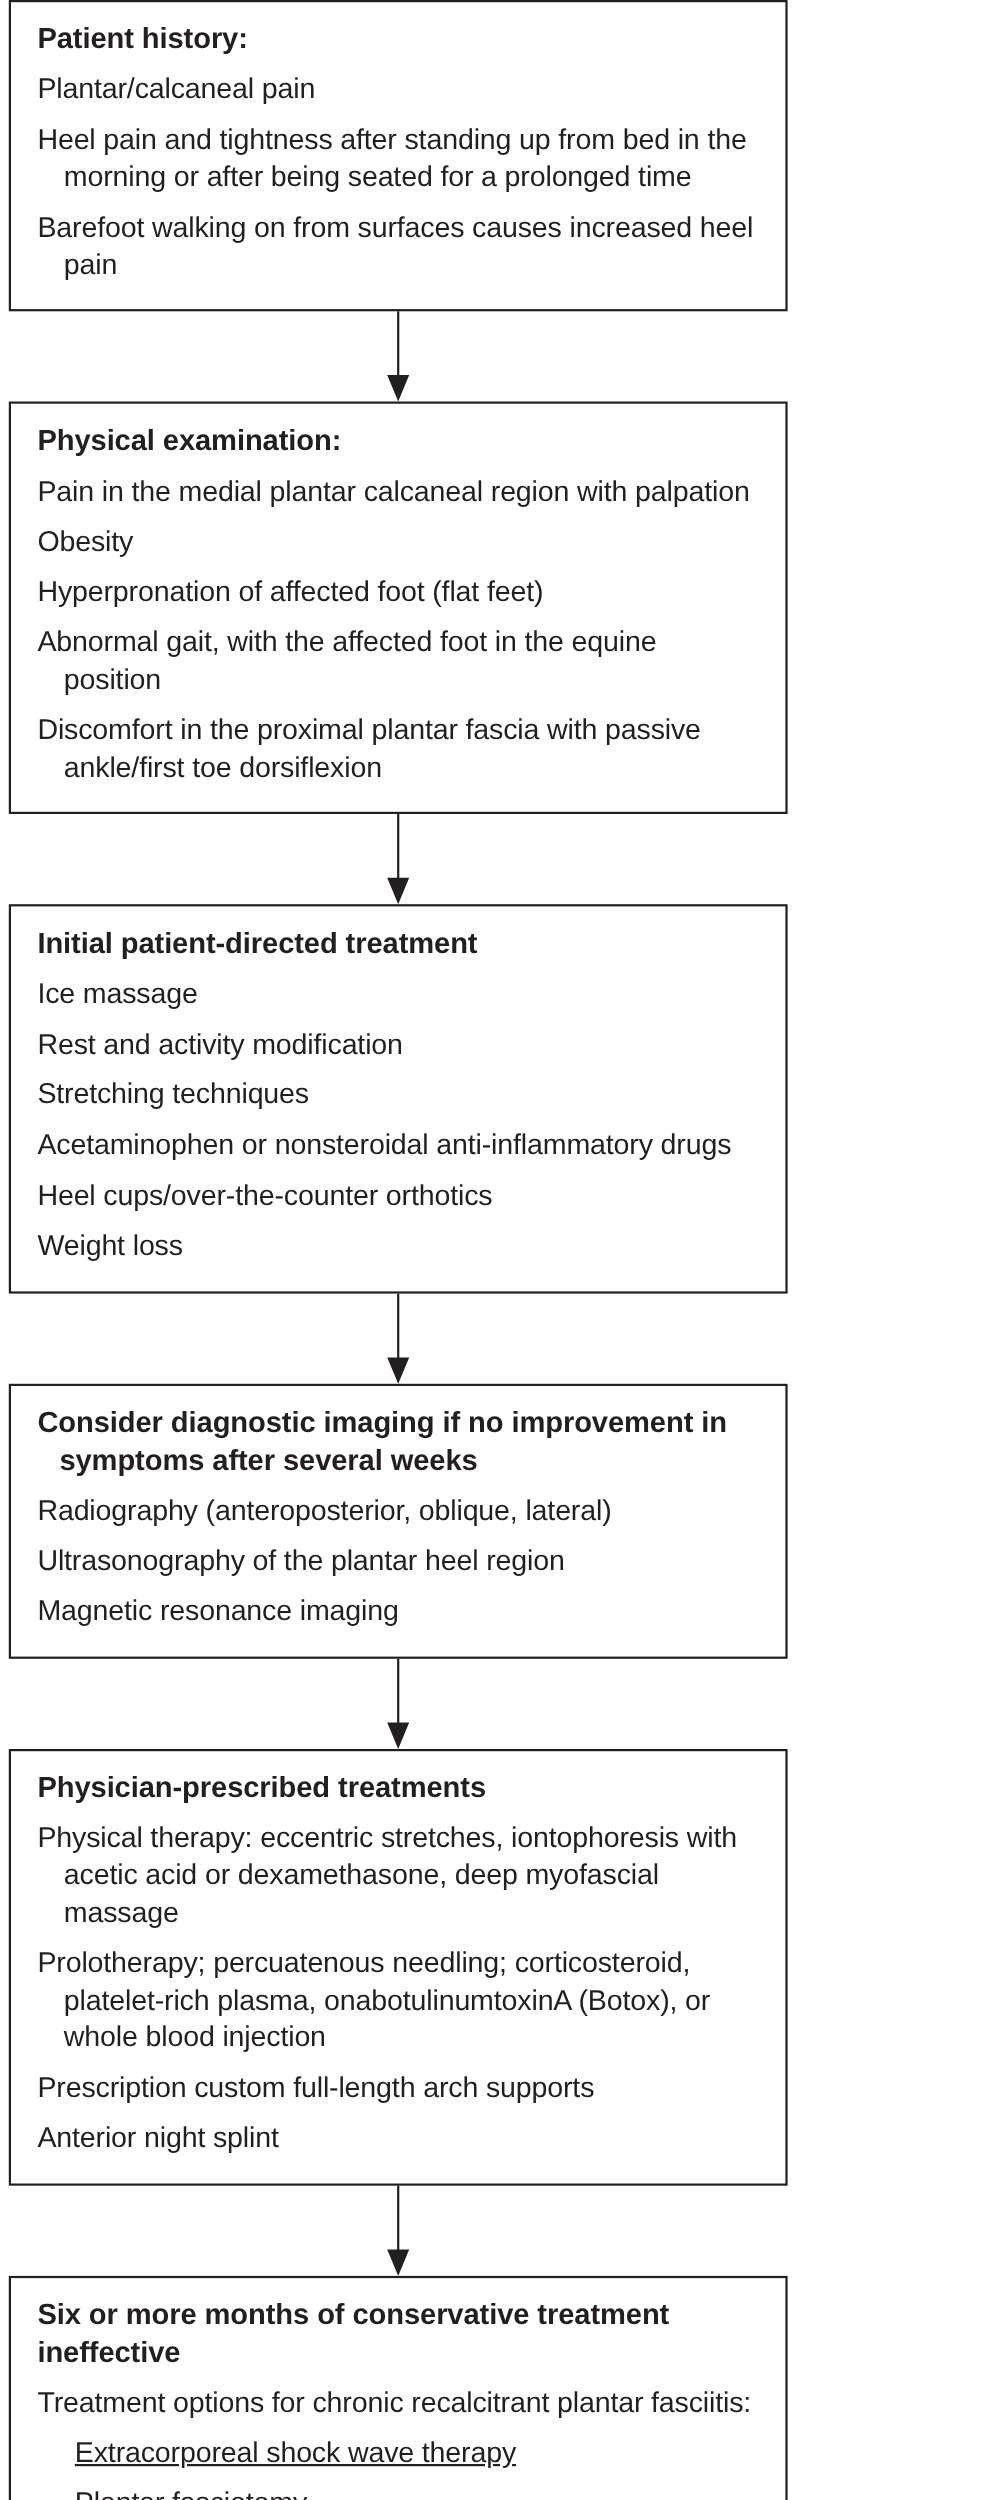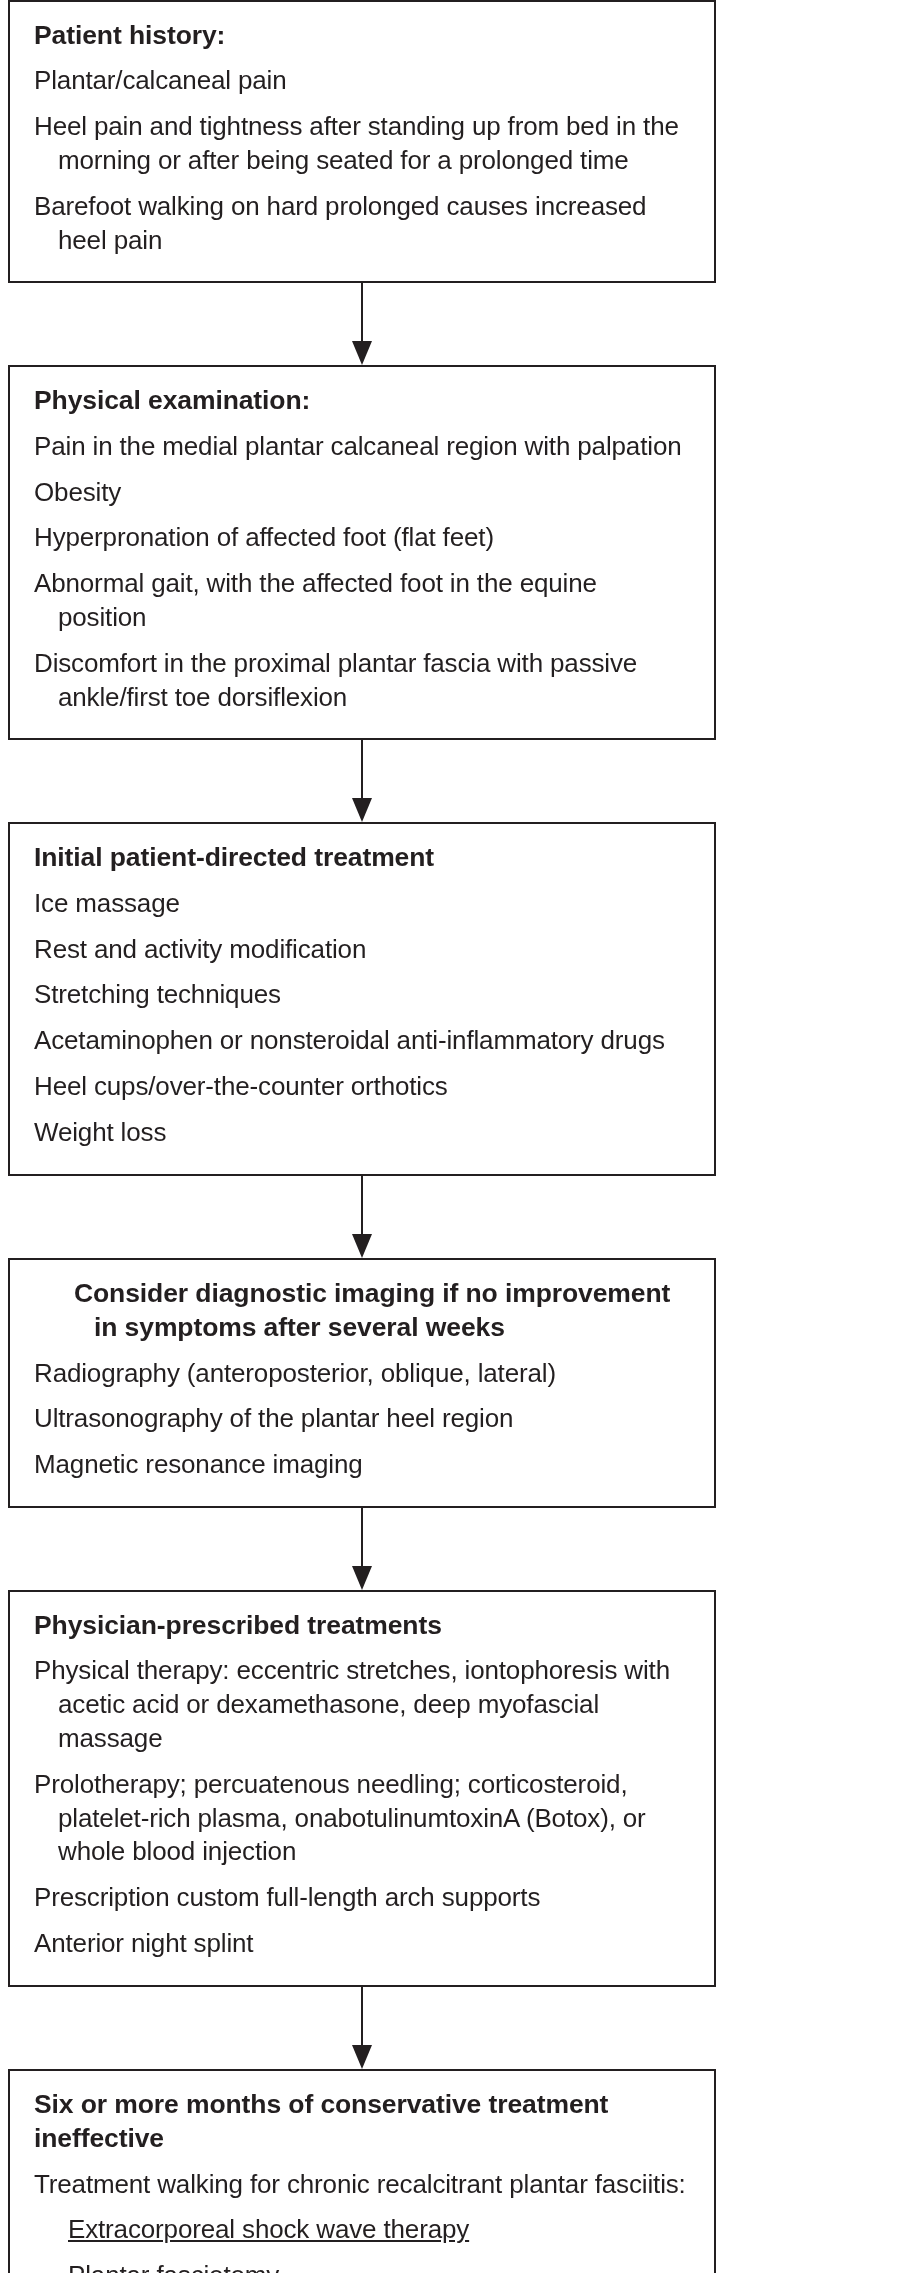--- a/index.html
+++ b/index.html
@@ -35,21 +35,20 @@
     font-size: 26.5px;
     line-height: 1.30;
     letter-spacing: -0.1px;
     margin: 0 0 6px 0;
     white-space: pre-line;
     text-indent: 0;
   }
   .node-title.hang {
     padding-left: 20px;
     text-indent: -20px;
-    margin-left: 40px;
   }
   .item {
     font-size: 26px;
     line-height: 1.30;
     letter-spacing: -0.15px;
     margin: 0;
     padding: 6px 0 6px 24px;
     text-indent: -24px;
     white-space: pre-line;
   }
@@ -85,21 +84,21 @@
   }
 </style>
 </head>
 <body>
 
 <div id="flowchart">
     <div class="node">
       <div class="node-title">Patient history:</div>
       <div class="item">Plantar/calcaneal pain</div>
       <div class="item">Heel pain and tightness after standing up from bed in the morning or after being seated for a prolonged time</div>
-      <div class="item">Barefoot walking on hard prolonged causes increased heel pain</div>
+      <div class="item">Barefoot walking on from surfaces causes increased heel pain</div>
     </div>
     <div class="connector">
       <div class="stem"></div>
       <div class="head"></div>
     </div>
     <div class="node">
       <div class="node-title">Physical examination:</div>
       <div class="item">Pain in the medial plantar calcaneal region with palpation</div>
       <div class="item">Obesity</div>
       <div class="item">Hyperpronation of affected foot (flat feet)</div>
@@ -139,17 +138,17 @@
       <div class="item">Prolotherapy; percuatenous needling; corticosteroid, platelet-rich plasma, onabotulinumtoxinA (Botox), or whole blood injection</div>
       <div class="item">Prescription custom full-length arch supports</div>
       <div class="item">Anterior night splint</div>
     </div>
     <div class="connector">
       <div class="stem"></div>
       <div class="head"></div>
     </div>
     <div class="node">
       <div class="node-title">Six or more months of conservative treatment ineffective</div>
-      <div class="item">Treatment walking for chronic recalcitrant plantar fasciitis:</div>
+      <div class="item">Treatment options for chronic recalcitrant plantar fasciitis:</div>
       <div class="item sub">Extracorporeal shock wave therapy</div>
       <div class="item sub">Plantar fasciotomy</div>
     </div>
   </div>
 
 </body></html>

